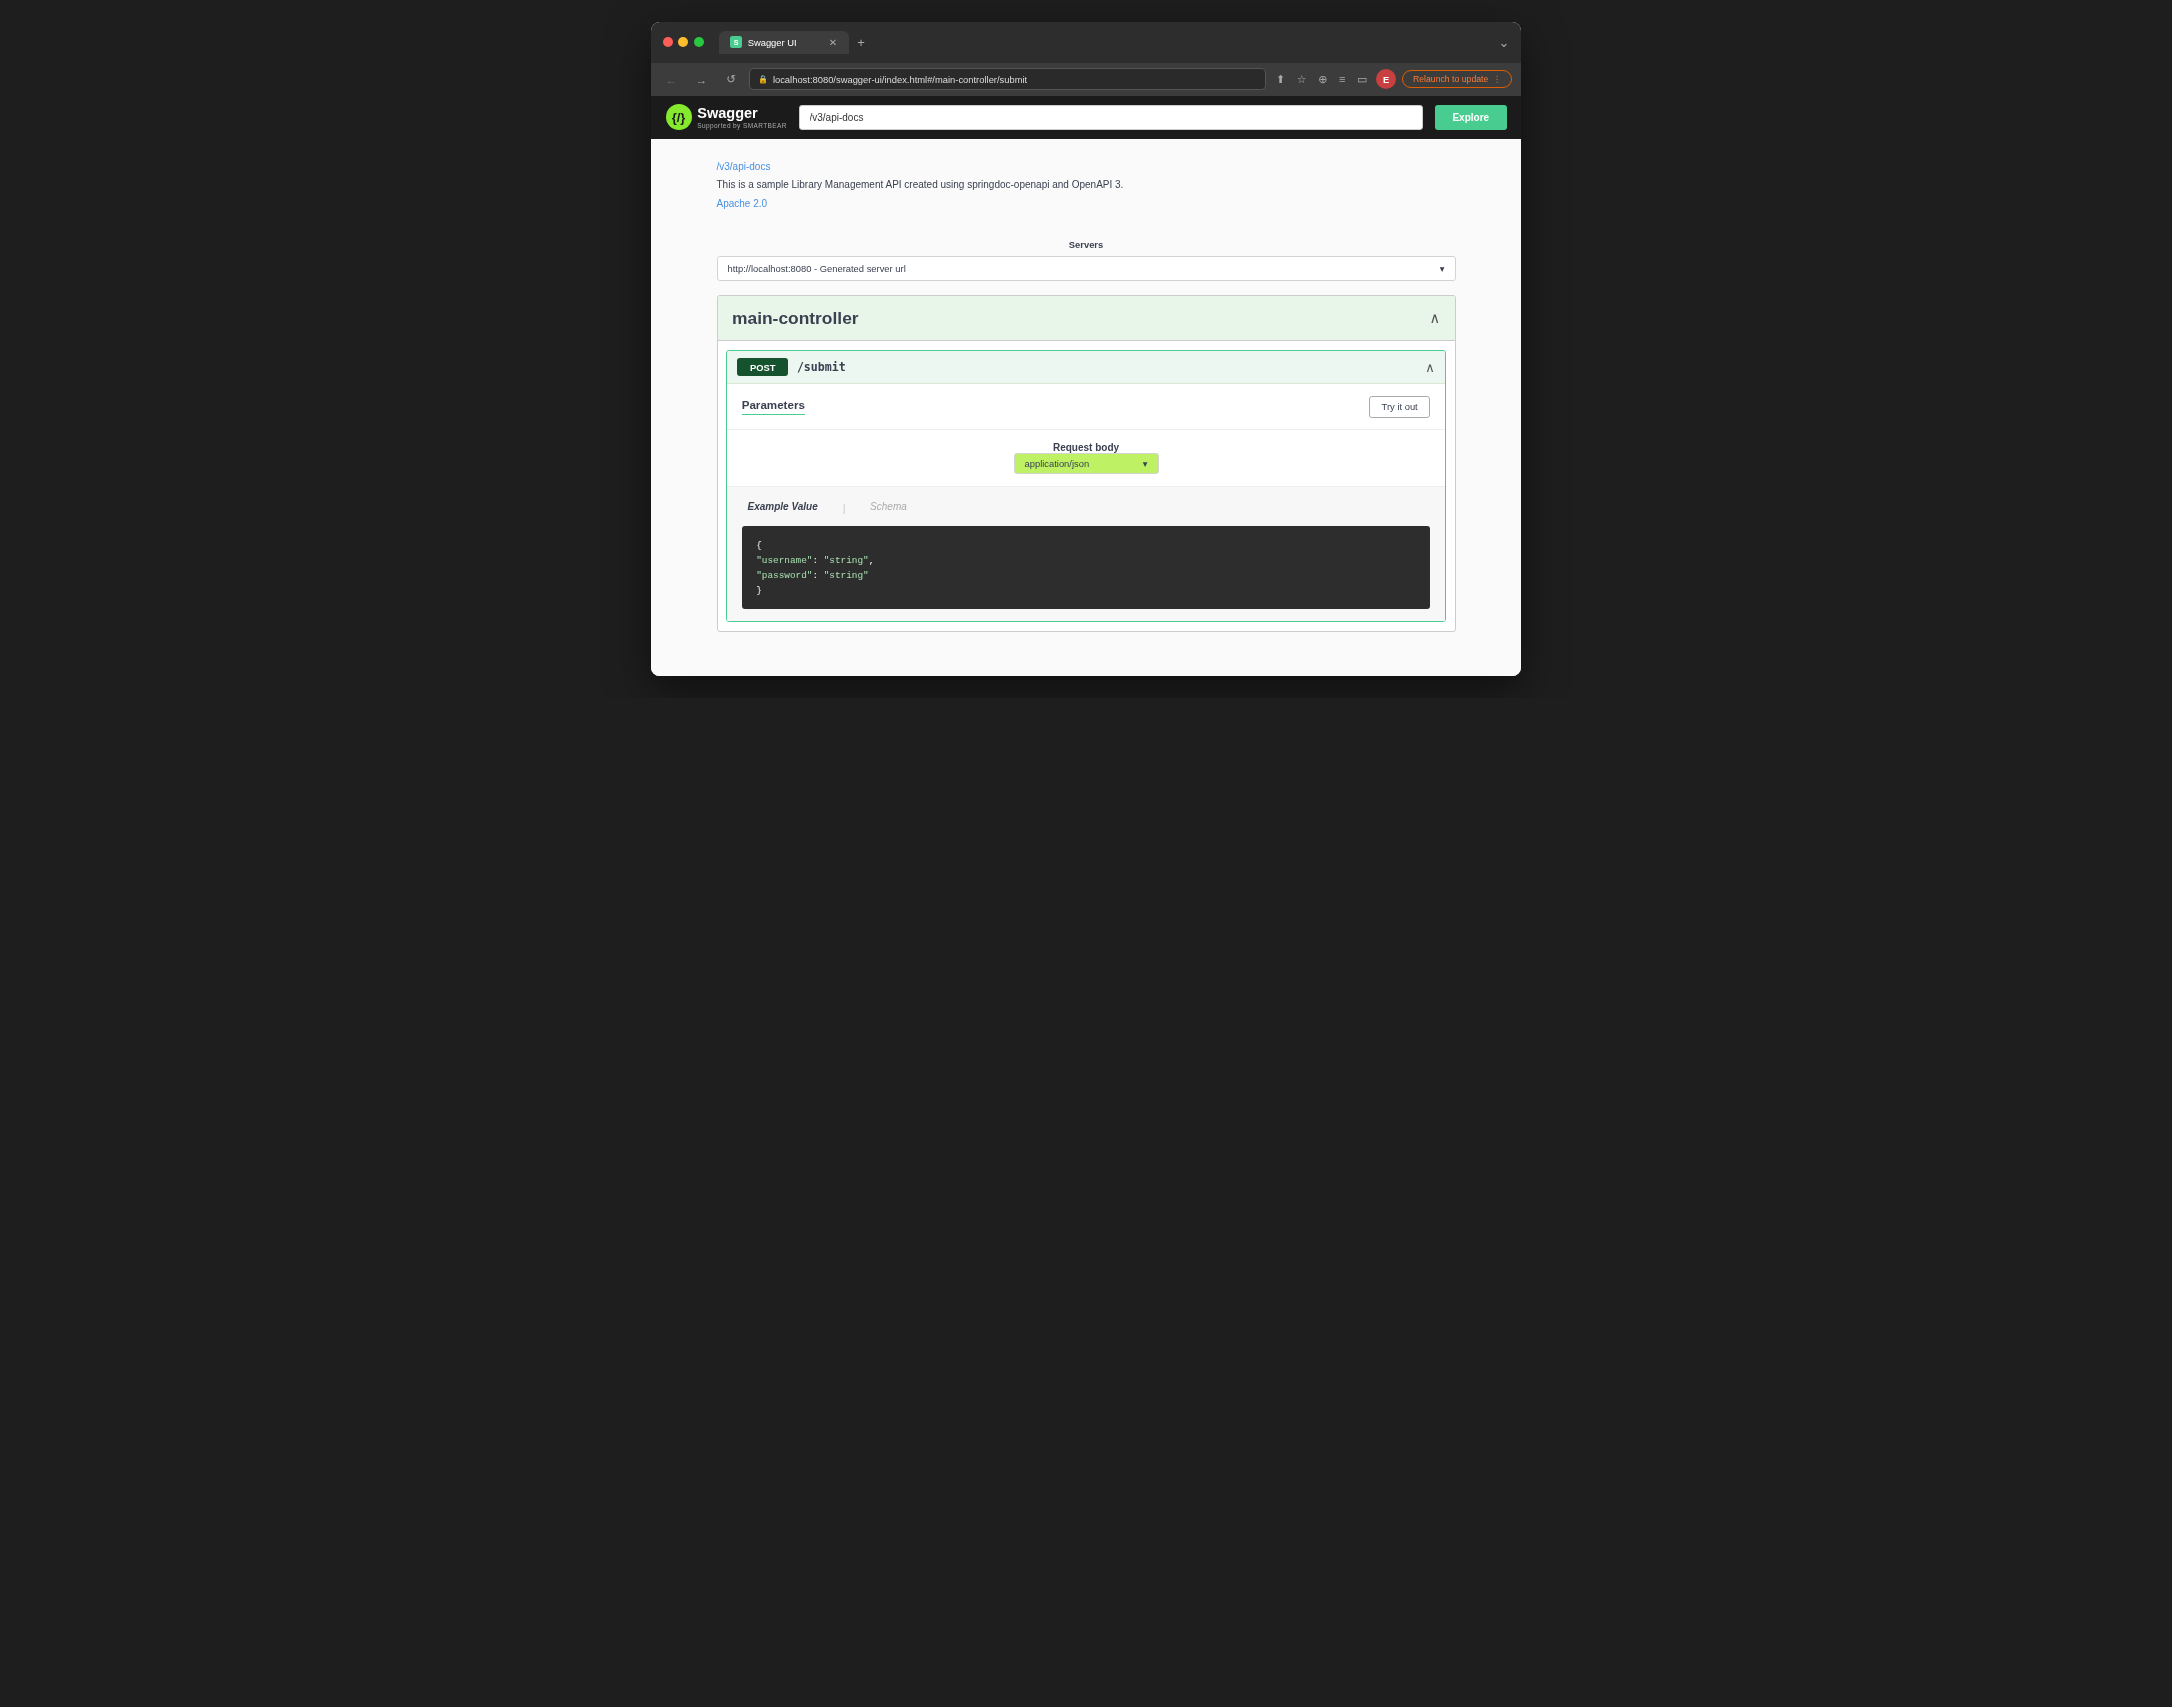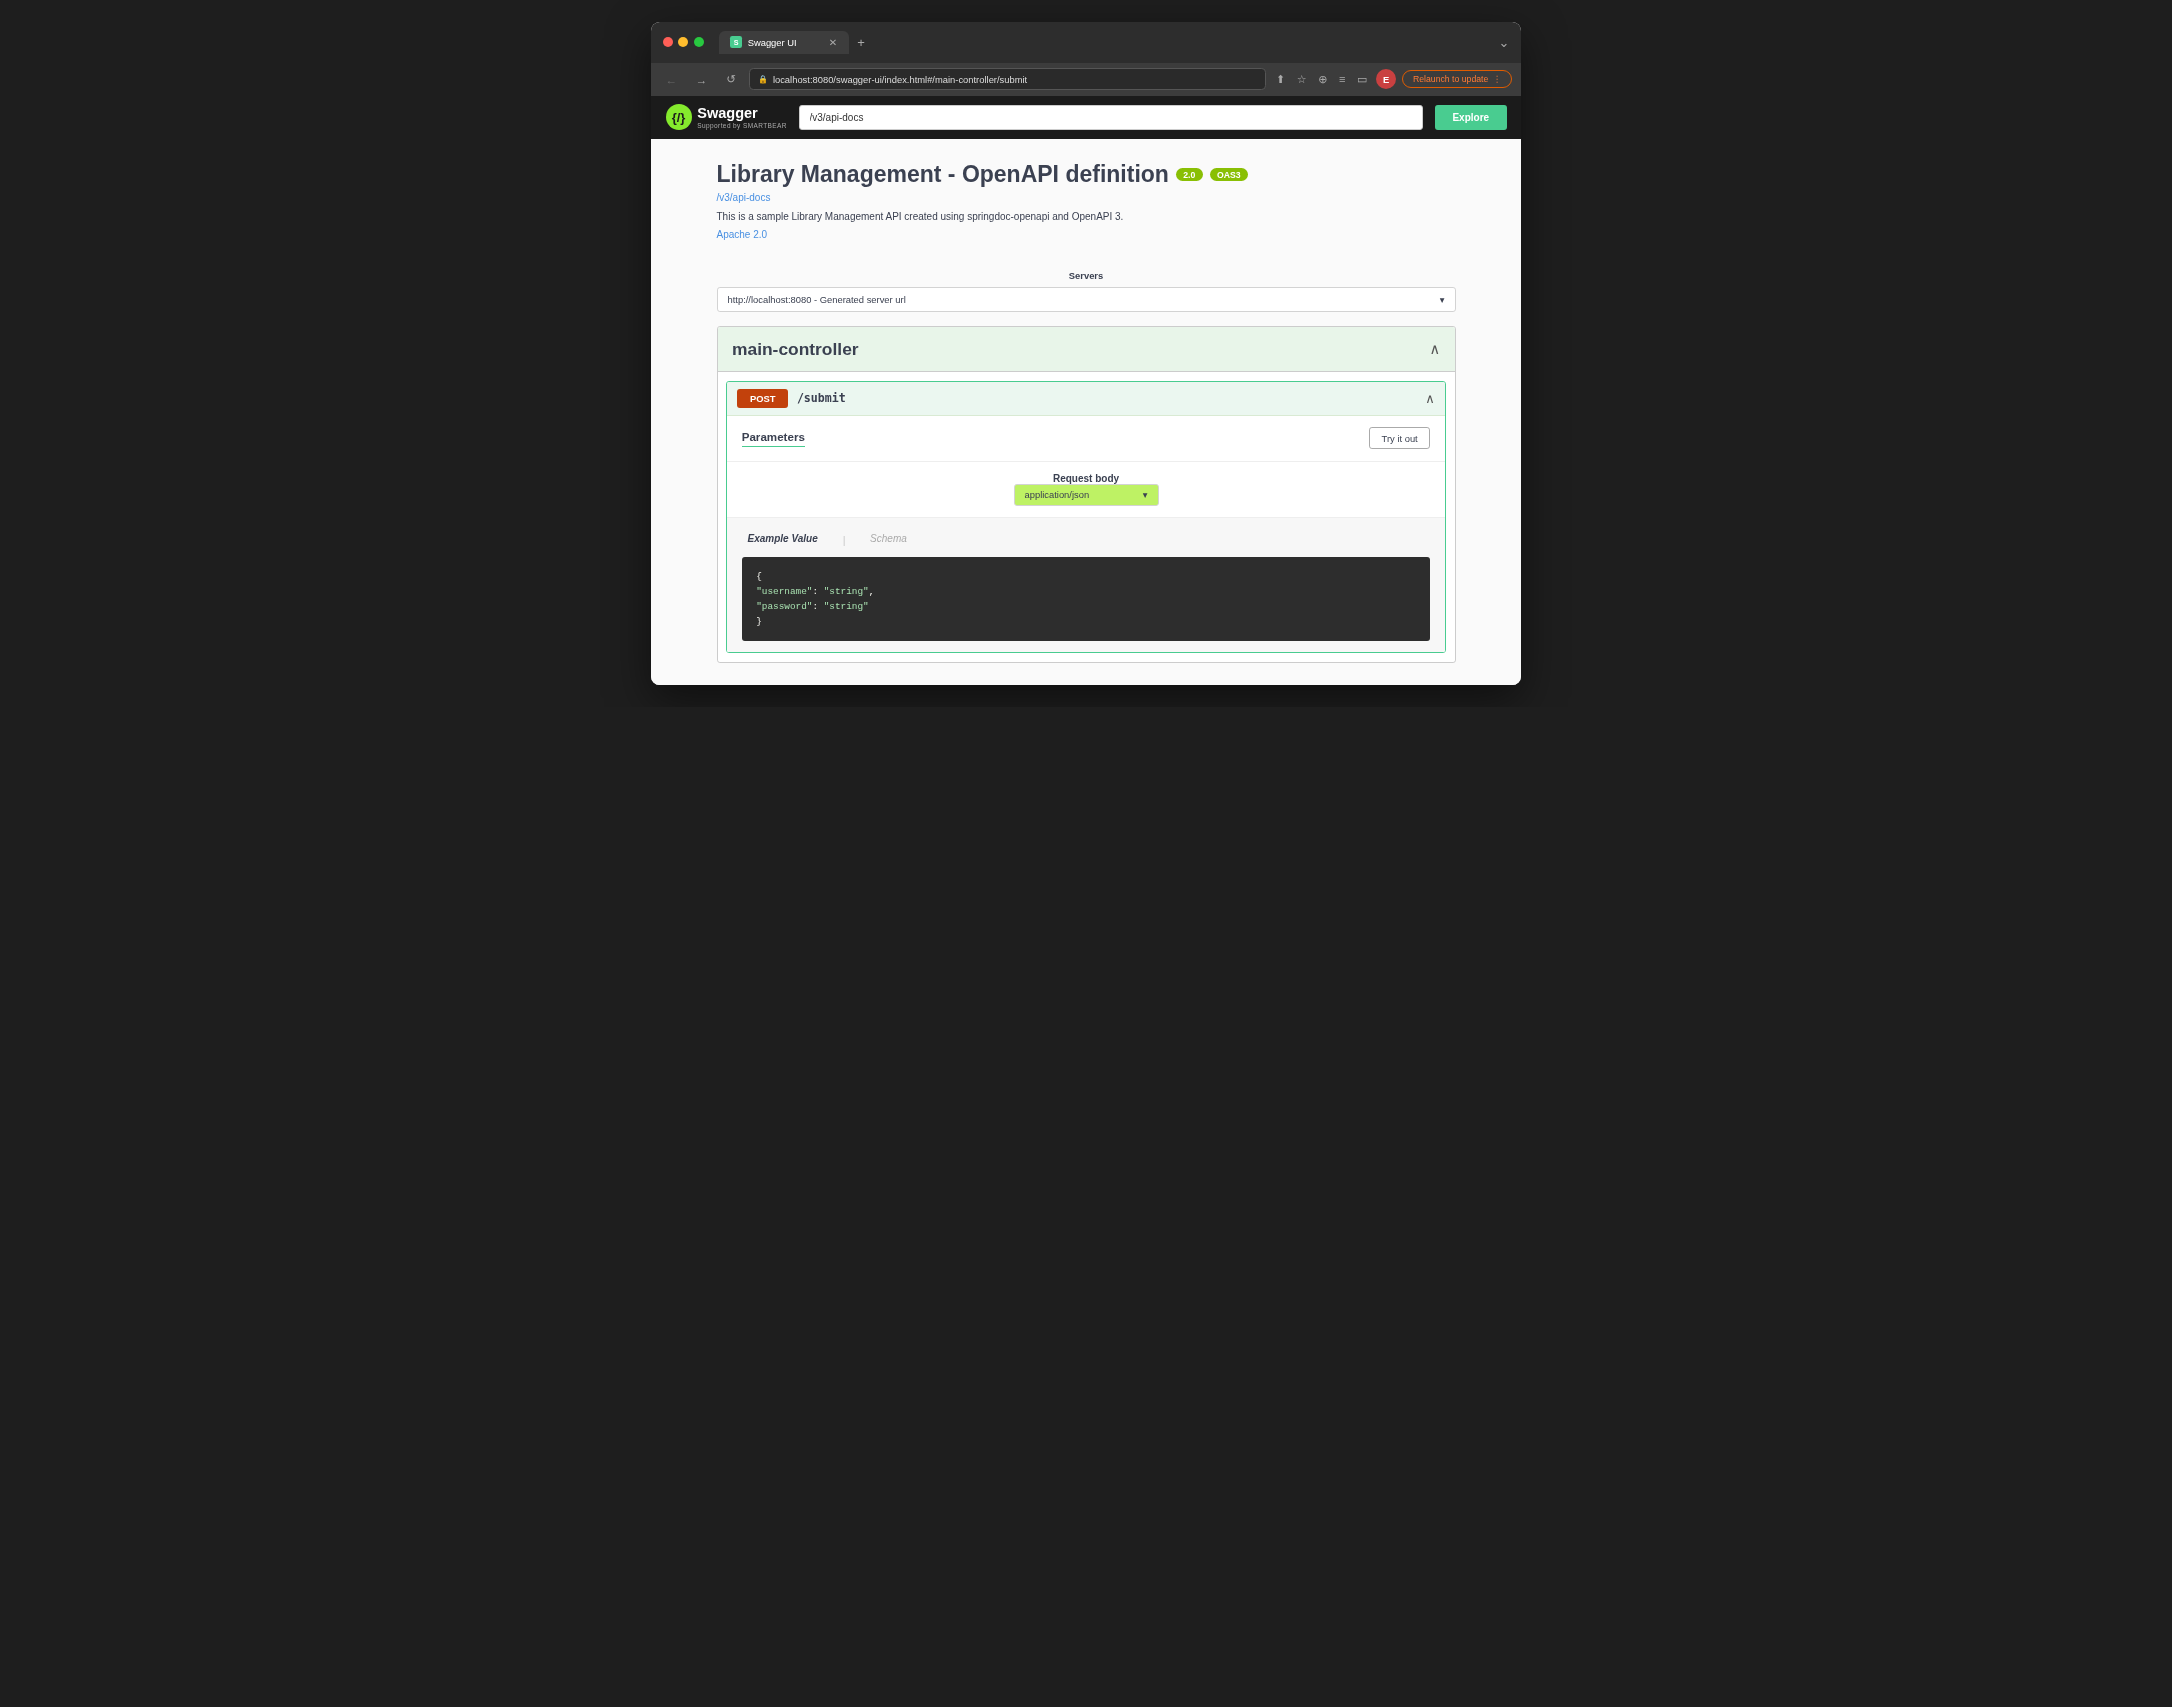--- a/index.html
+++ b/index.html
@@ -373,21 +373,21 @@
       justify-content: space-between;
     }
 
     .endpoint-left {
       display: flex;
       align-items: center;
       gap: 8.7px;
     }
 
     .method-badge {
-      background: #c2410c;
+      background: #14532d;
       color: #fff;
       font-size: 9.4px;
       font-weight: bold;
       padding: 3.6px 10px;
       border-radius: 2.9px;
       min-width: 51px;
       text-align: center;
     }
 
     .endpoint-path {
@@ -615,25 +615,20 @@
           <span class="swagger-logo-name">Swagger</span>
           <span class="swagger-logo-sub">Supported by SMARTBEAR</span>
         </div>
       </div>
       <input class="swagger-search-bar" value="/v3/api-docs" style="">
       <button class="swagger-explore-btn">Explore</button>
     </div>
 
     <div class="swagger-body">
       
-      <div class="api-title-row">
-        <h1 class="api-title">Library Management - OpenAPI definition</h1>
-        <span class="badge badge-20">2.0</span>
-        <span class="badge badge-oas3">OAS3</span>
-      </div>
       <a class="api-docs-link" href="#">/v3/api-docs</a>
       <p class="api-description">This is a sample Library Management API created using springdoc-openapi and OpenAPI 3.</p>
       <a class="license-link" href="#">Apache 2.0</a>
 
       
       <div class="servers-section">
         <div class="servers-label">Servers</div>
         <div class="server-select">
           <span>http://localhost:8080 - Generated server url</span>
           <span>▾</span>

